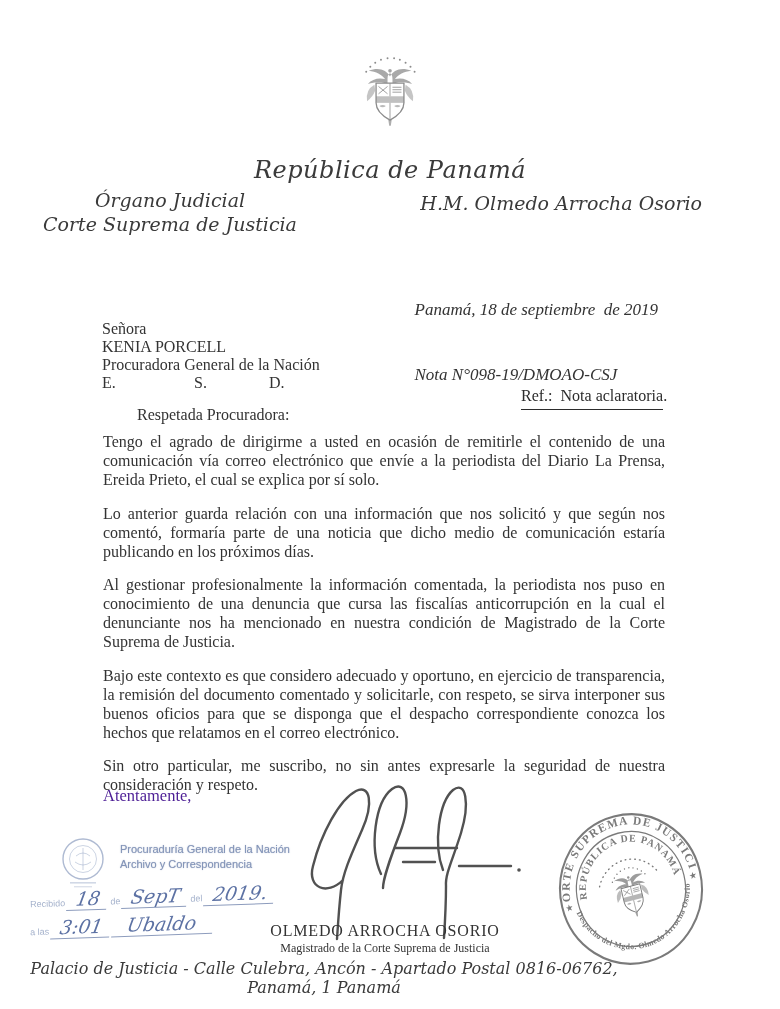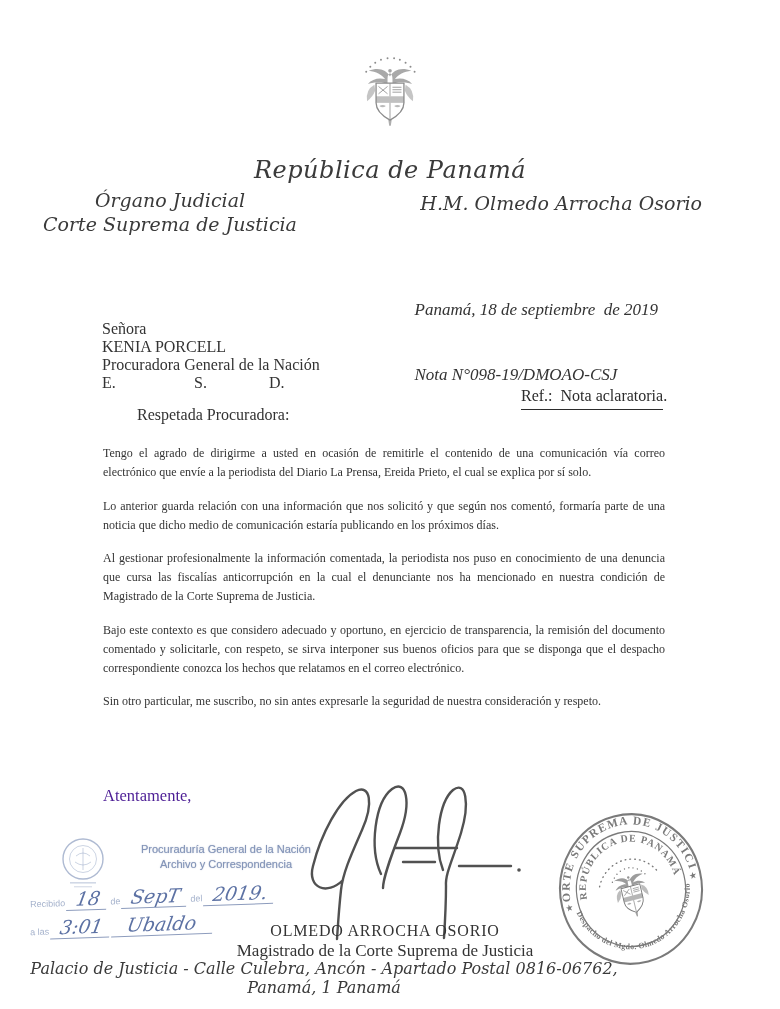--- a/index.html
+++ b/index.html
@@ -13,40 +13,40 @@
   .republic{position:absolute;left:0;top:156px;width:780px;text-align:center;font-size:24px;letter-spacing:.5px;}
   .org-block{position:absolute;left:40px;top:188px;width:260px;text-align:center;font-size:19px;line-height:24px;}
   .magistrate{position:absolute;right:78px;top:192px;font-size:19px;}
   .dateline{position:absolute;right:122px;top:256px;text-align:left;font-size:17px;line-height:21.5px;white-space:pre;color:#333;font-style:italic;}
   .recipient{position:absolute;left:102px;top:320px;font-size:16px;line-height:18px;color:#333;}
   .esd-row span{display:inline-block;}
   .esd-e{width:88px;} .esd-s{width:71px;}
   .reference{position:absolute;left:505px;top:369px;font-size:16px;white-space:pre;color:#2c2c2c;}
   .reference .u{border-bottom:1.5px solid #2c2c2c;padding-bottom:5px;}
   .greeting{position:absolute;left:103px;top:406px;font-size:16px;color:#333;margin-left:34px;}
-  .body-text{position:absolute;left:103px;top:444px;width:562px;font-size:12px;color:#333;}
+  .body-text{position:absolute;left:103px;top:432px;width:562px;font-size:16px;color:#333;}
   .body-text p{margin:0 0 14.5px 0;line-height:19px;text-align:justify;}
   .closing{position:absolute;left:103px;top:786px;font-size:16.5px;color:#4c1d95;}
   
   .pgn-logo{position:absolute;left:58px;top:834px;color:#9aa9c7;}
-  .stamp-org{position:absolute;left:120px;top:842px;width:212px;text-align:center;
+  .stamp-org{position:absolute;left:120px;top:842px;width:212px;
     font-family:"Liberation Sans",sans-serif;font-size:11px;line-height:15px;color:#8495b8;
     text-shadow:0 0 1.2px rgba(134,150,184,.75);}
   .hw-line{position:absolute;font-family:"Liberation Sans",sans-serif;font-size:9px;color:#a5b2cc;
     transform:rotate(-2deg);white-space:nowrap;}
   .hw-line .hw{display:inline-block;font-family:"DejaVu Serif",serif;font-style:italic;font-size:19px;
     color:#5d72a4;transform:skewX(-12deg);border-bottom:1px solid #8d9cbd;padding:0 8px 1px 8px;line-height:20px;}
   .hw-line .hw.wide{padding:0 18px 1px 14px;}
   .hw1{left:30px;top:886px;}
   .hw2{left:30px;top:915px;}
   
   .signature{position:absolute;left:293px;top:776px;}
   .signer{position:absolute;left:230px;top:891px;width:310px;text-align:center;color:#333;}
   .signer-name{font-size:16px;letter-spacing:.8px;margin-top:31px;}
-  .signer-title{font-size:17px;margin-top:1px;}
+  .signer-title{font-size:12px;margin-top:1px;}
   
   .seal{position:absolute;left:556px;top:810px;opacity:.92;}
   
   .footer{position:absolute;left:0;top:959px;width:648px;text-align:center;
     font-family:"DejaVu Serif",serif;font-style:italic;font-size:16px;color:#3a3a3a;}
 </style>
 </head>
 <body>
 
 <svg width="0" height="0" style="position:absolute" aria-hidden="true">

